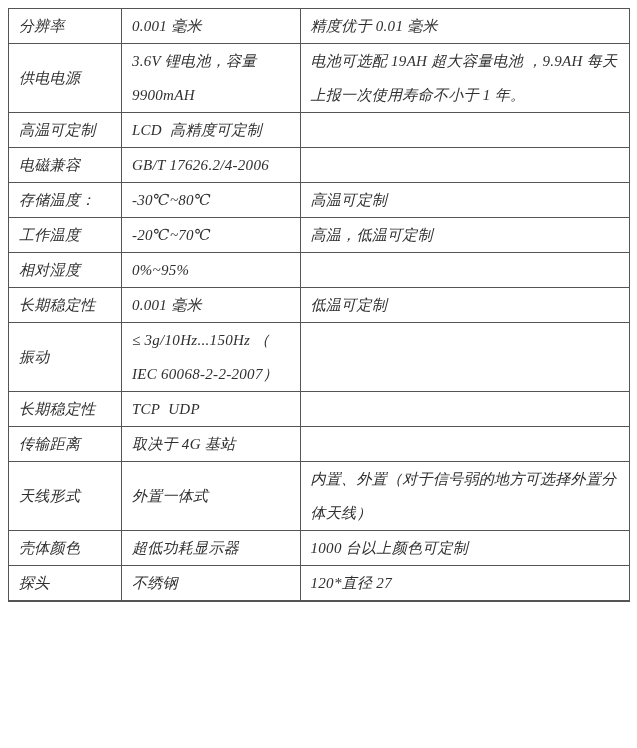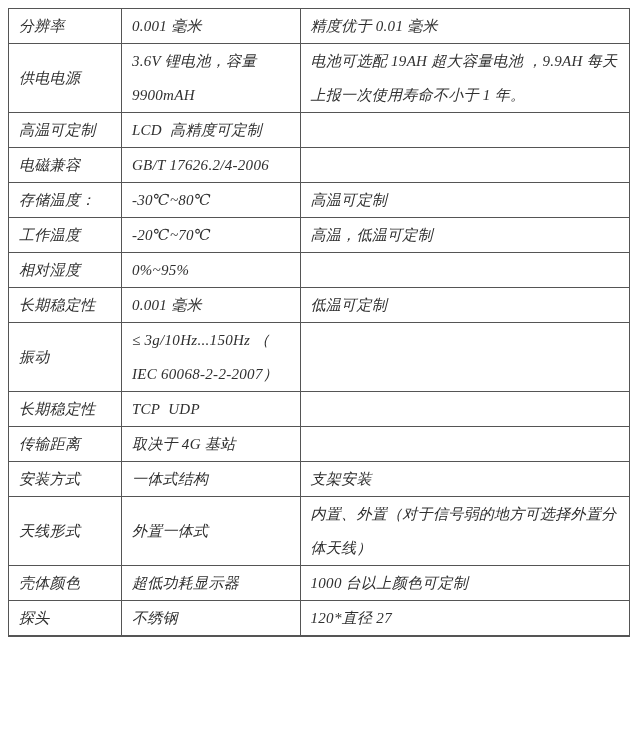--- a/index.html
+++ b/index.html
@@ -97,25 +97,20 @@
         <td class="col-label">长期稳定性</td>
         <td class="col-value">TCP  UDP</td>
         <td class="col-note"></td>
       </tr>
       <tr>
         <td class="col-label">传输距离</td>
         <td class="col-value">取决于 4G 基站</td>
         <td class="col-note"></td>
       </tr>
       <tr>
-        <td class="col-label">安装方式</td>
-        <td class="col-value">一体式结构</td>
-        <td class="col-note">支架安装</td>
-      </tr>
-      <tr>
         <td class="col-label">天线形式</td>
         <td class="col-value">外置一体式</td>
         <td class="col-note">内置、外置（对于信号弱的地方可选择外置分体天线）</td>
       </tr>
       <tr>
         <td class="col-label">壳体颜色</td>
         <td class="col-value">超低功耗显示器</td>
         <td class="col-note">1000 台以上颜色可定制</td>
       </tr>
       <tr>

